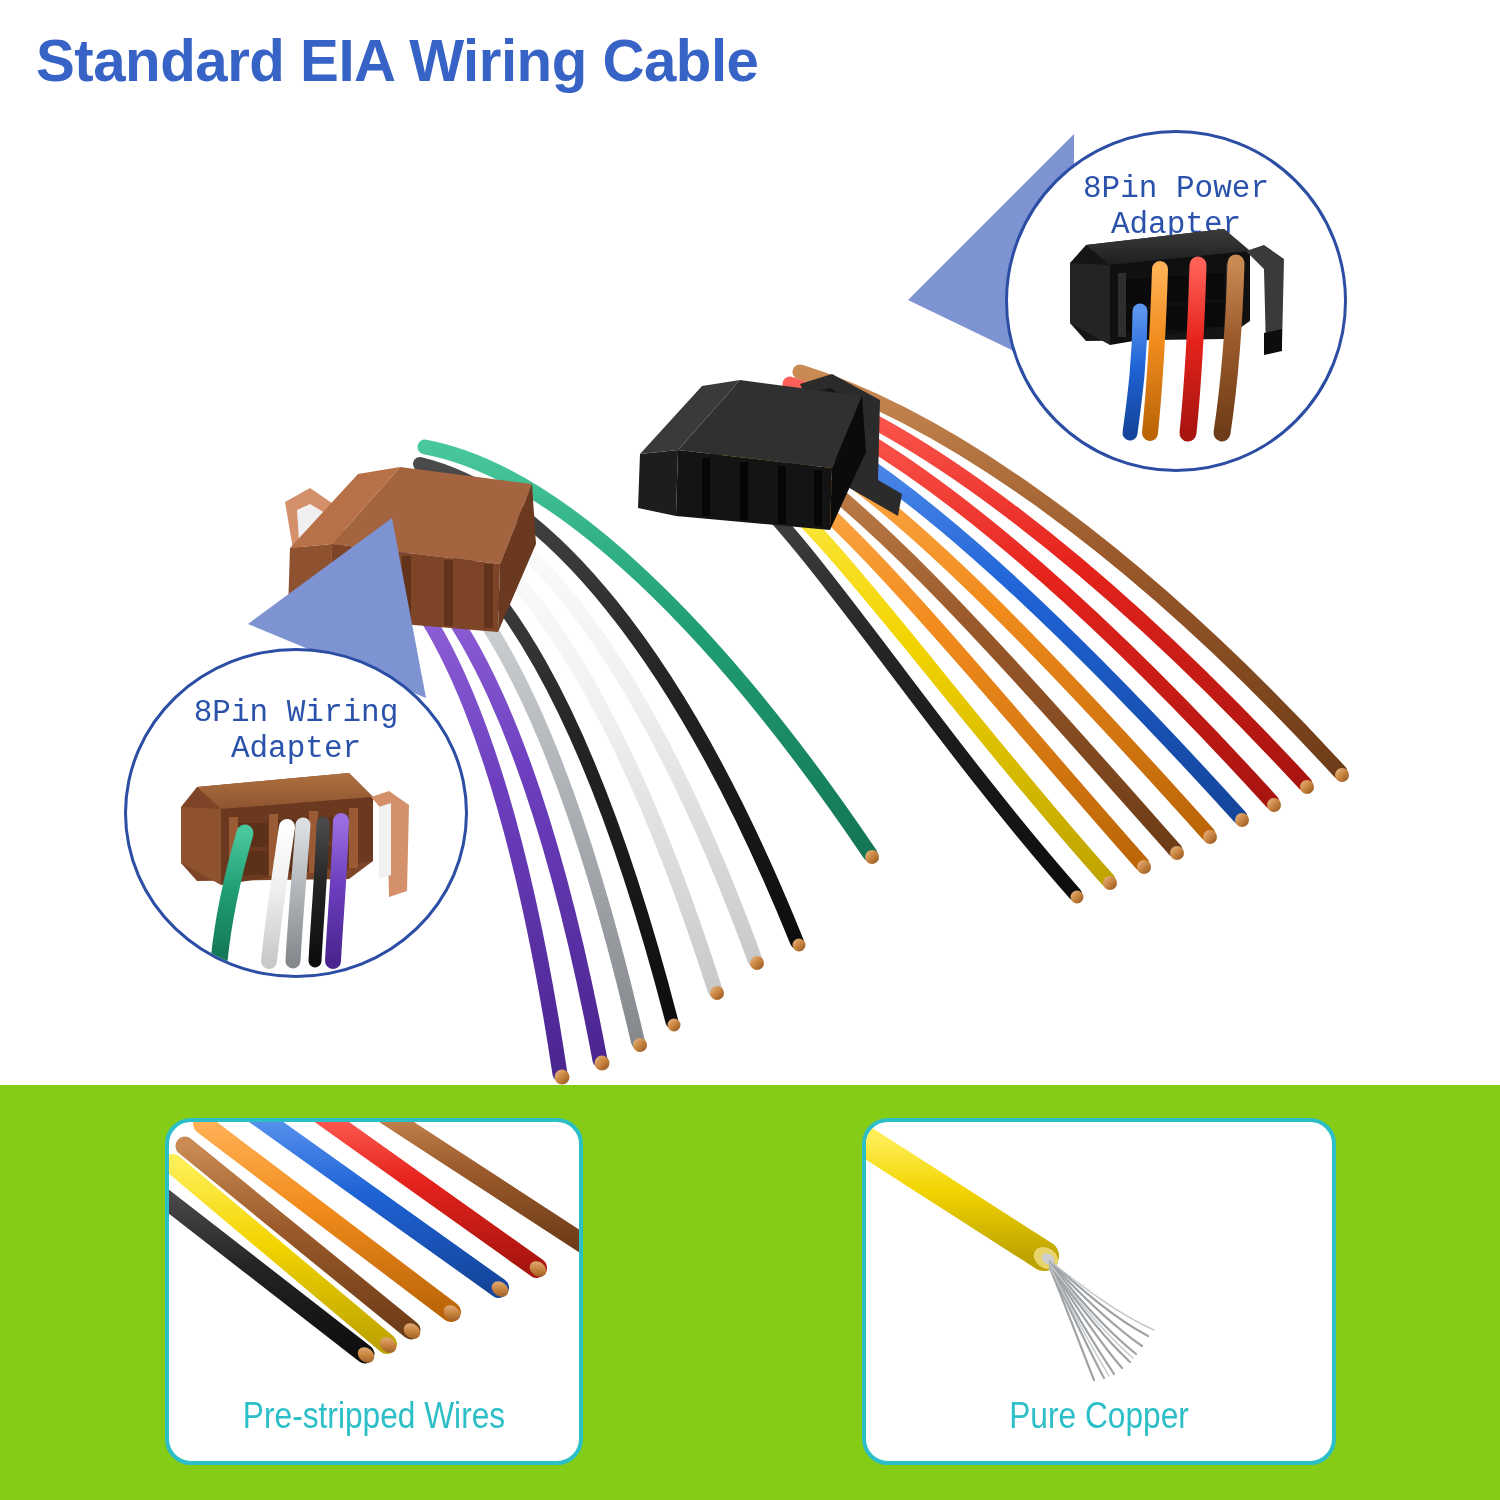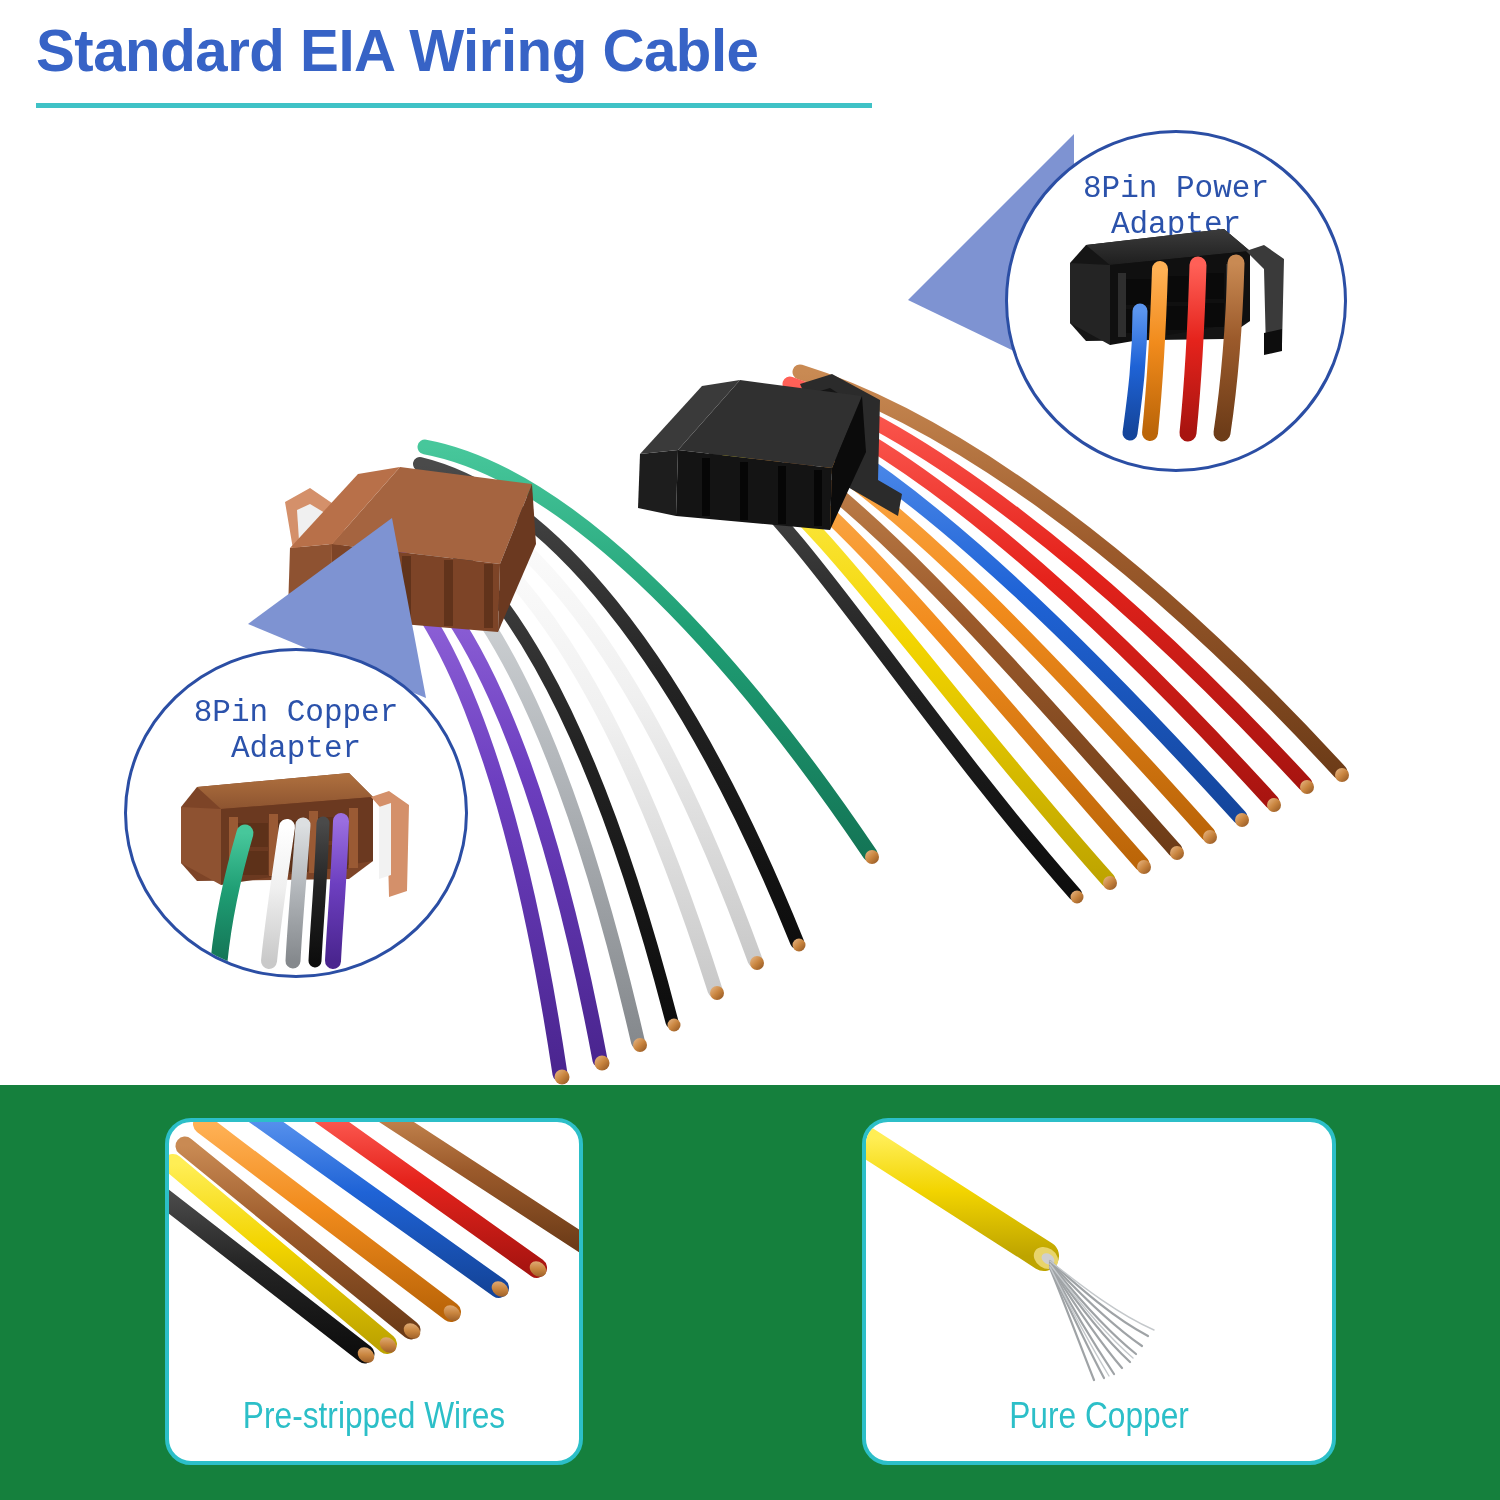--- a/index.html
+++ b/index.html
@@ -17,21 +17,21 @@
     position: relative;
     width: 1500px;
     height: 1500px;
     background: #ffffff;
   }
 
   
   #title-block {
     position: absolute;
     left: 0px;
-    top: 2px;
+    top: 12px;
     width: 1000px;
     height: 120px;
   }
 
   #page-title {
     position: absolute;
     left: 36px;
     top: 14px;
     font-family: "Liberation Sans Narrow", "Liberation Sans", sans-serif;
     font-size: 60px;
@@ -83,21 +83,21 @@
     letter-spacing: 0px;
   }
 
   
   #bottom-panel {
     position: absolute;
     left: 0;
     top: 1085px;
     width: 1500px;
     height: 415px;
-    background: #15803d;
+    background: #84cc16;
   }
 
   .feature-card {
     position: absolute;
     background: #ffffff;
     border: 4px solid #2cbfc8;
     border-radius: 26px;
     overflow: hidden;
   }
 
@@ -342,21 +342,21 @@
       </svg>
     </div>
 
     <svg style="position:absolute; left:240px; top:400px; width:230px; height:220px;" viewBox="0 0 230 220">
       <path d="M 152,6 L 186,186 L 8,112 Z" fill="#7e93d2"></path>
     </svg>
 
     <div class="callout-circle" style="left:124px; top:536px; width:344px; height:330px;">
 
       <div class="callout-label" style="top:44px;">
-        <span>8Pin Copper</span><br>
+        <span>8Pin Wiring</span><br>
         <span>Adapter</span>
       </div>
 
       <svg style="position:absolute; left:0; top:0;" width="344" height="330" viewBox="0 0 344 330">
         <defs>
           <linearGradient id="s_top" x1="0" y1="0" x2="0" y2="1">
             <stop offset="0" stop-color="#b0713f"></stop>
               <stop offset="1" stop-color="#8d5430"></stop>
           </linearGradient>
         </defs>

